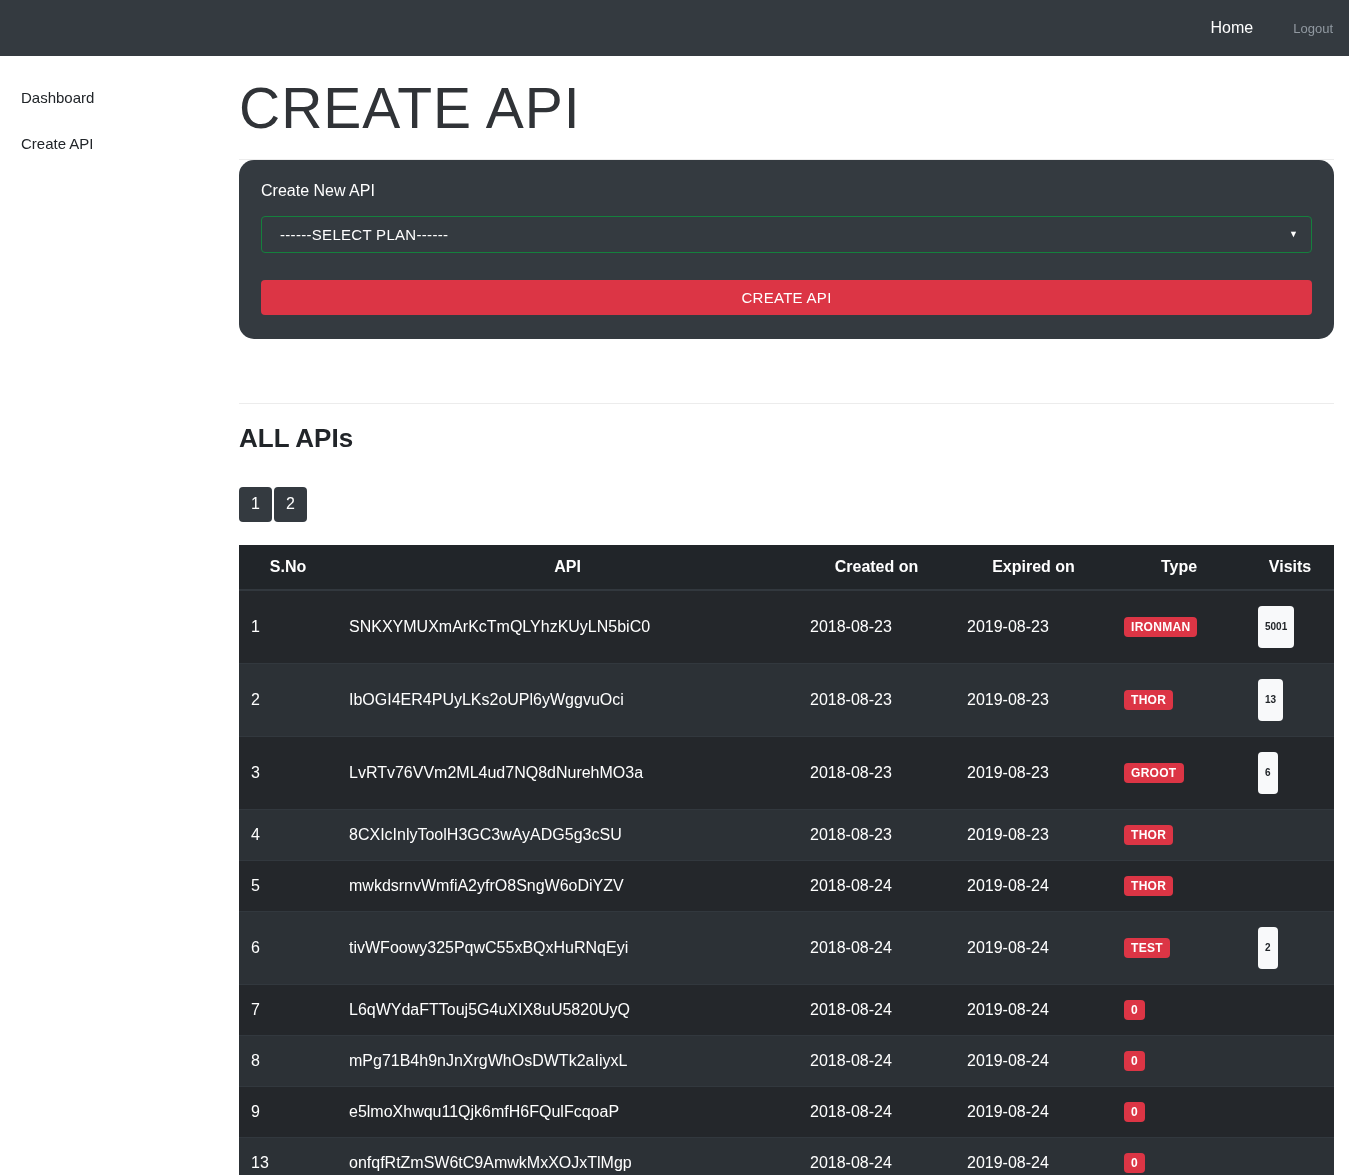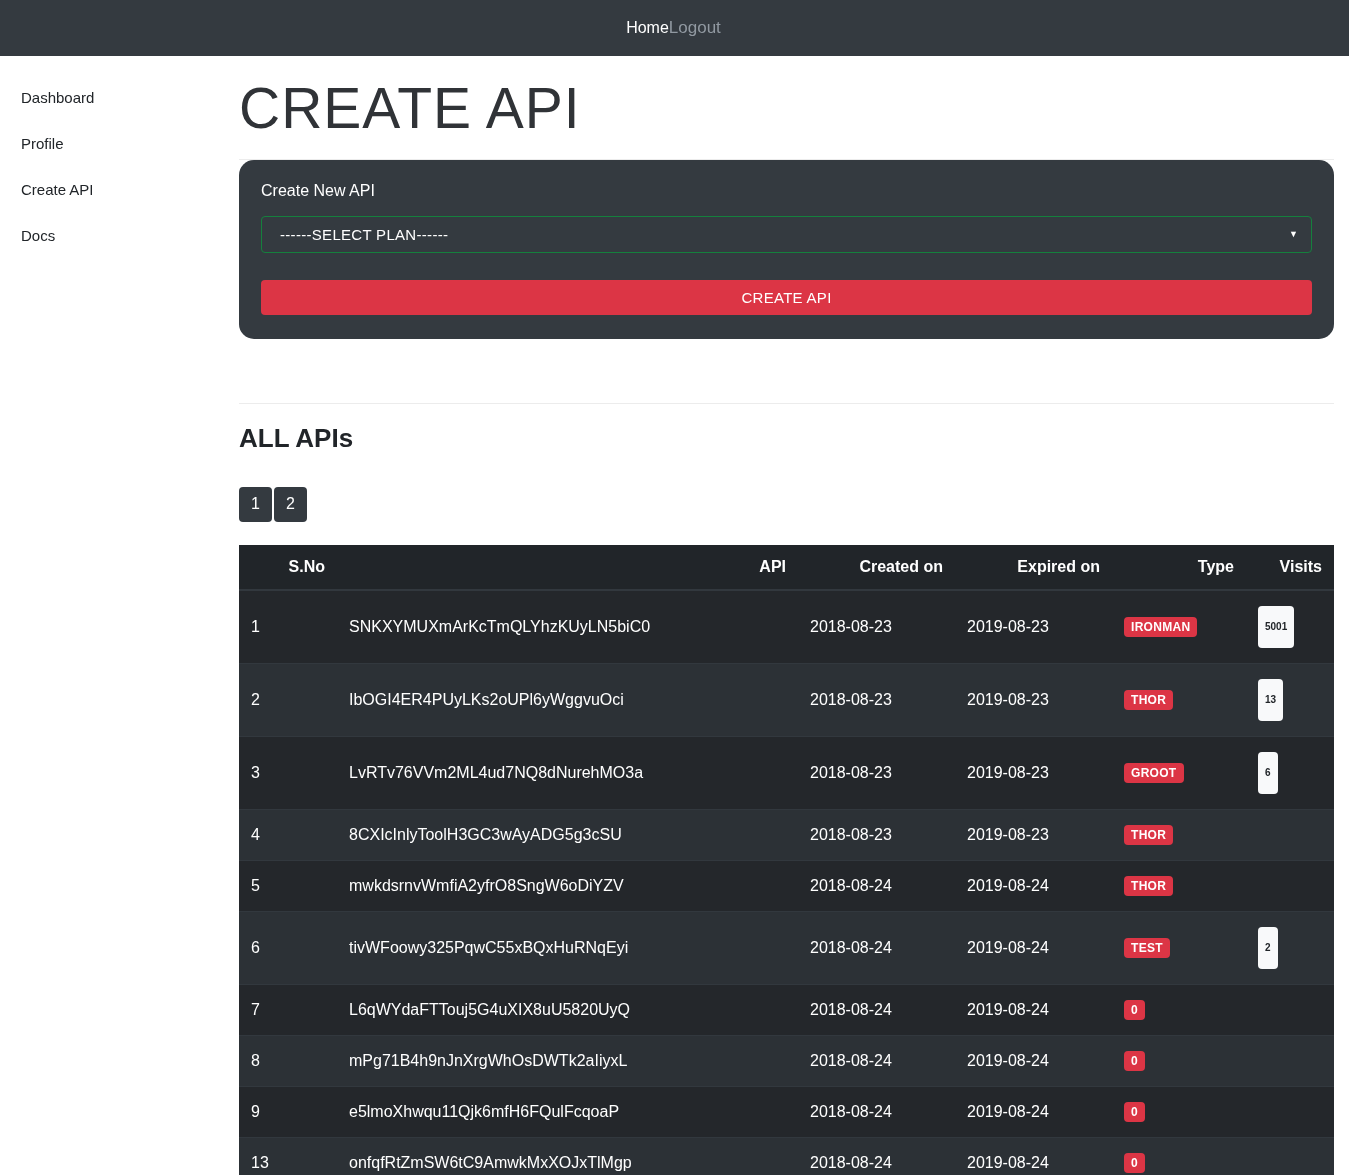--- a/index.html
+++ b/index.html
@@ -19,25 +19,25 @@
   html,body{background:#ffffff;}
   body{
     width:1349px;min-height:1175px;
     font-family:"Liberation Sans","DejaVu Sans",sans-serif;
     color:var(--text-dark);
     overflow-x:hidden;
   }
   
   .navbar{
     height:56px;background:var(--navbar-bg);
-    display:flex;align-items:center;justify-content:center;
-    padding:0 42px 0 40px;
+    display:flex;align-items:center;justify-content:flex-end;
+    padding:0 16px 0 40px;
   }
   .navbar .brand{color:#ffffff;font-size:16px;text-decoration:none;}
-  .navbar .logout{color:var(--muted-link);font-size:17px;text-decoration:none;}
+  .navbar .logout{color:var(--muted-link);font-size:13px;text-decoration:none;margin-left:40px;}
   
   .layout{display:flex;align-items:flex-start;}
   .sidebar{width:239px;flex:0 0 239px;padding:24px 0 0 21px;}
   .side-link{
     display:block;color:#212529;font-size:15px;text-decoration:none;
     padding:9px 0;margin-bottom:11px;
   }
   .main{flex:1;padding-right:15px;min-width:0;}
   
   .page-title{
@@ -84,21 +84,21 @@
     display:flex;align-items:center;justify-content:center;
   }
   
   table.api-table{
     width:100%;margin-top:23px;
     border-collapse:collapse;table-layout:fixed;
     color:#ffffff;font-size:16px;
   }
   .api-table thead th{
     background:var(--table-header-bg);
-    text-align:right;font-weight:bold;
+    text-align:center;font-weight:bold;
     padding:13px 12px;border-bottom:2px solid var(--table-border);
   }
   .api-table tbody td{
     padding:15px 12px;border-top:1px solid var(--table-border);
     overflow:hidden;white-space:nowrap;text-overflow:ellipsis;
   }
   .api-table tbody tr:nth-child(odd){background:var(--table-row-odd);}
   .api-table tbody tr:nth-child(even){background:var(--table-row-even);}
   .badge-type{
     display:inline-block;background:var(--accent-red);color:#fff;
@@ -117,23 +117,21 @@
 <nav class="navbar">
   <a class="brand" href="#">Home</a>
   <a class="logout" href="#">Logout</a>
 </nav>
 
 <div class="layout">
 
   <aside class="sidebar">
     <nav>
         <a class="side-link" href="#">Dashboard</a>
-        <a class="side-link" href="#">Profile</a>
         <a class="side-link" href="#">Create API</a>
-        <a class="side-link" href="#">Docs</a>
       </nav>
   </aside>
 
   <main class="main">
 
     <h1 class="page-title">CREATE API</h1>
     <hr class="divider">
 
     <section class="panel">
       <div class="panel-label">Create New API</div>

